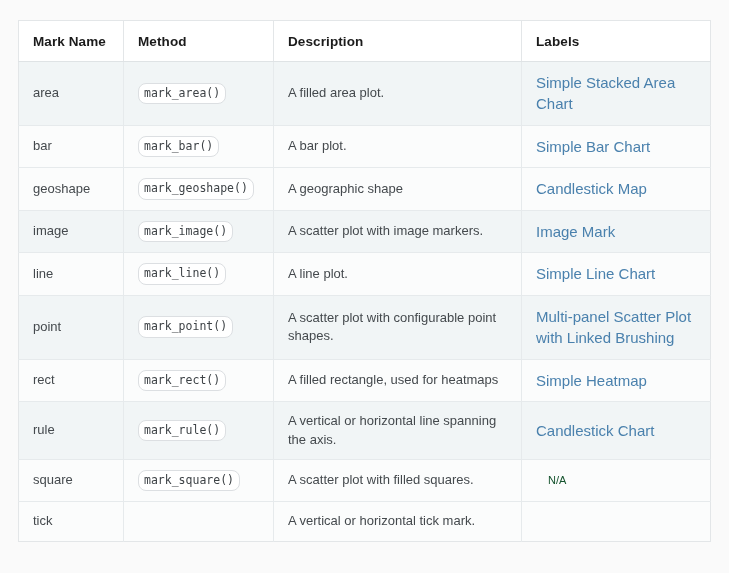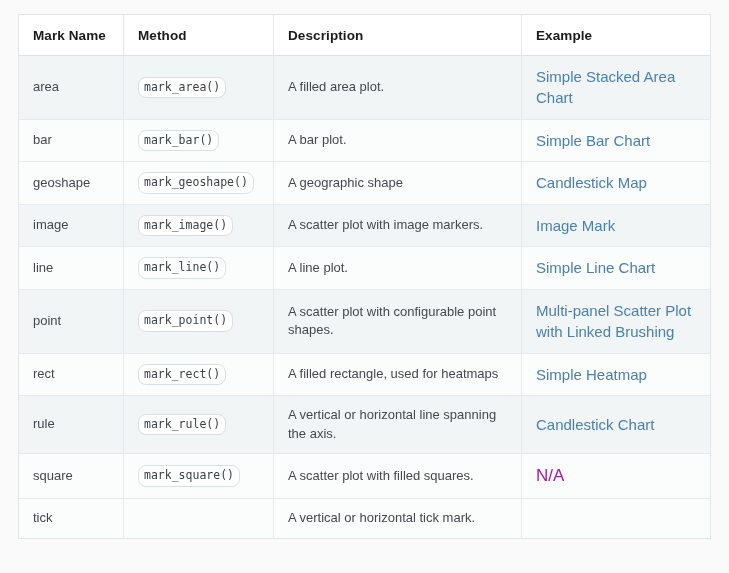--- a/index.html
+++ b/index.html
@@ -13,21 +13,21 @@
     font-family: "Liberation Sans", sans-serif;
     -webkit-font-smoothing: antialiased;
     overflow: hidden;
   }
 
   .page {
     position: relative;
     width: 729px;
     height: 573px;
     box-sizing: border-box;
-    padding: 14px 19px 0 18px;
+    padding: 20px 19px 0 18px;
   }
 
   table.marks-table {
     width: 692px;
     border-collapse: collapse;
     border-spacing: 0;
     table-layout: fixed;
     background: #ffffff;
     border-top: 1px solid #e3e6e8;
     border-left: 1px solid #e3e6e8;
@@ -92,41 +92,42 @@
 
   a.example-link {
     color: #4a81ad;
     text-decoration: none;
     font-size: 15px;
     line-height: 1.42;
     cursor: pointer;
   }
 
   span.example-plain {
-    color: #a21caf;
-    font-size: 17px;
+    color: #14532d;
+    font-size: 11px;
+    margin-left: 12px;
   }
 </style>
 </head>
 <body>
 
 <div class="page">
   <table class="marks-table">
     <colgroup>
       <col class="c-mark">
       <col class="c-method">
       <col class="c-desc">
       <col class="c-example">
     </colgroup>
     <thead>
       <tr>
         <th>Mark Name</th>
         <th>Method</th>
         <th>Description</th>
-        <th>Example</th>
+        <th>Labels</th>
       </tr>
     </thead>
     <tbody id="table-body">
         <tr class="striped">
           <td class="cell-mark">area</td>
           <td><code class="method-code">mark_area()</code></td>
           <td>A filled area plot.</td>
           <td><a class="example-link" href="#">Simple Stacked Area Chart</a></td>
         </tr>
         <tr class="plain">

